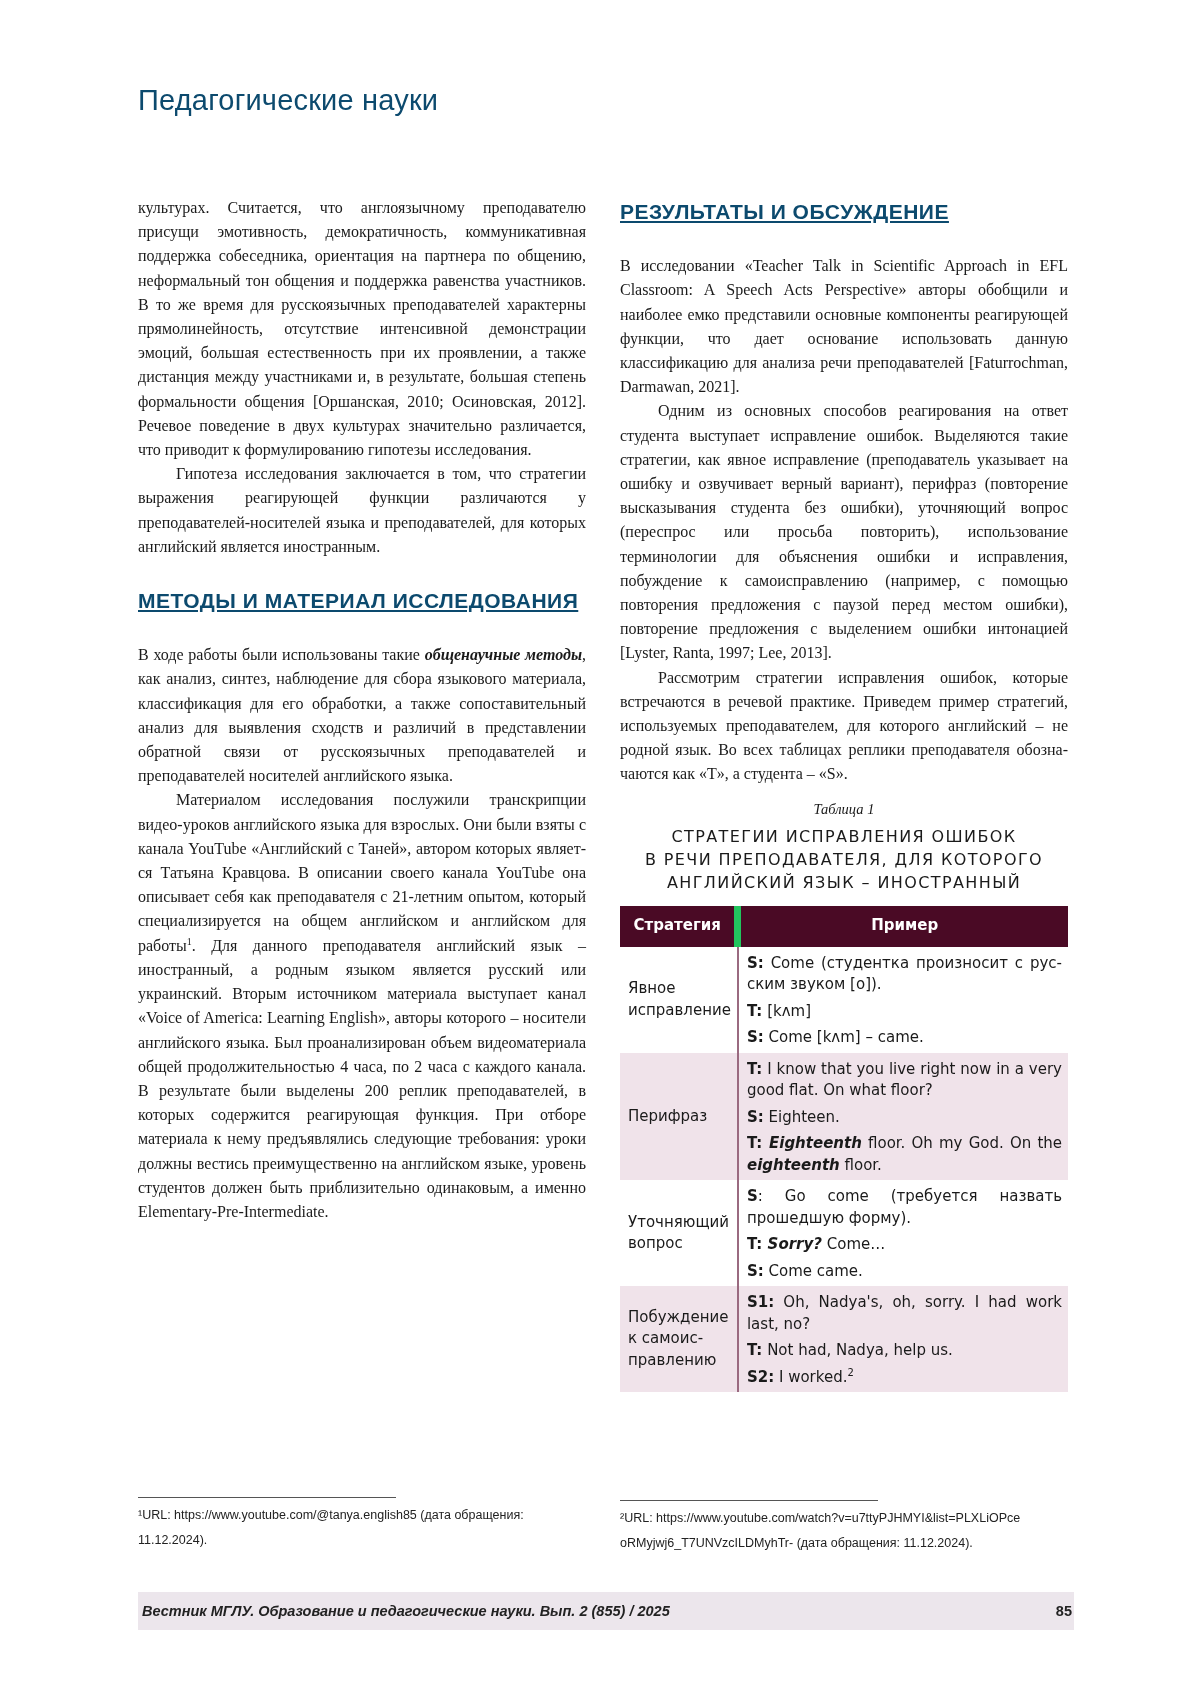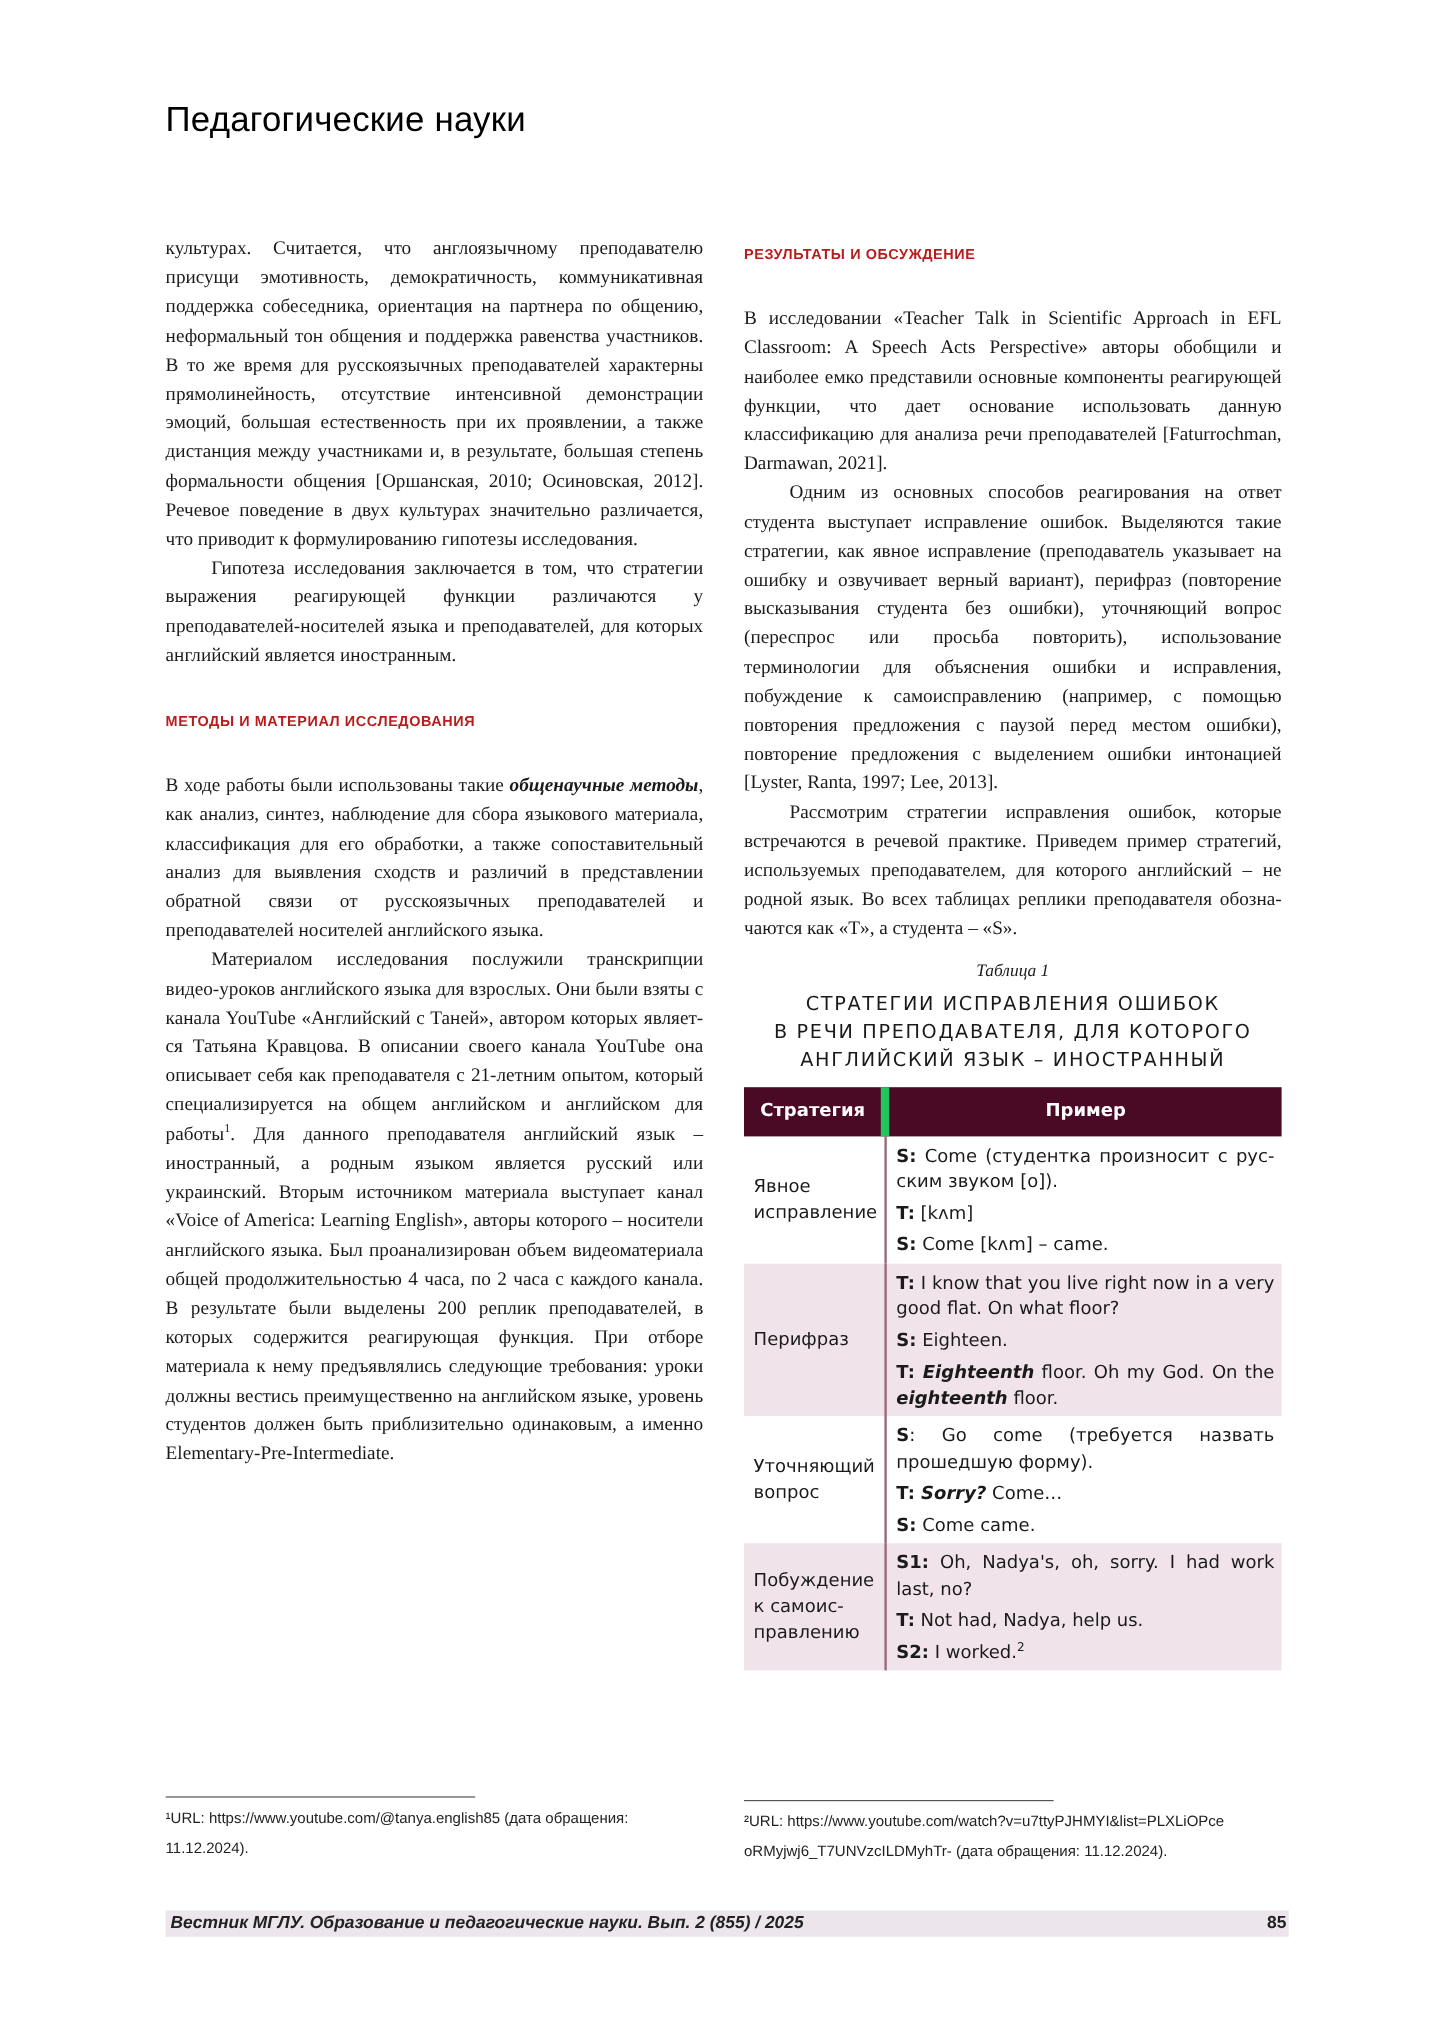--- a/index.html
+++ b/index.html
@@ -1,47 +1,47 @@
 <!DOCTYPE html>
 <html><head>
 <meta charset="utf-8">
 <style>
   html, body { margin: 0; padding: 0; background: #ffffff; }
   body { width: 1200px; height: 1697px; position: relative; overflow: hidden;
          font-family: "DejaVu Sans", "Liberation Sans", sans-serif; color: #1a1a1a; }
   .section-title { position: absolute; left: 138px; top: 84px; font-size: 29px;
-         color: #000000; font-family: "Liberation Sans", sans-serif; letter-spacing: 0.2px; text-align: right; }
+         color: #0c4a6e; font-family: "Liberation Sans", sans-serif; letter-spacing: 0.2px; text-align: right; }
   .col { position: absolute; top: 196px; width: 448px; font-size: 16px; line-height: 24.2px;
          text-align: justify; hyphens: manual; }
   .col.left { left: 138px; }
   .col.right { left: 620px; top: 196px; }
   .col p { margin: 0; font-family: Liberation Serif, serif; }
   .indent { text-indent: 38px; }
   h2.head { margin: 0; font-family: "Liberation Sans", sans-serif; font-weight: bold;
-         font-size: 12px; letter-spacing: 0.5px; color: #b91c1c; }
+         font-size: 21px; letter-spacing: 0.5px; color: #0c4a6e; text-decoration: underline; }
   .gap-m { height: 30px; }
   .bi { font-weight: bold; font-style: italic; }
   .table-label { text-align: center; font-style: italic; font-size: 14.5px; line-height: 20px; margin-top: 12px; font-family: Liberation Serif, serif; }
   .table-title { text-align: center; font-size: 16px; letter-spacing: 1.4px; line-height: 23px; margin: 6px 0 12px 0; }
   table.tbl { width: 448px; border-collapse: collapse; font-size: 15px; line-height: 21.5px; text-align: left; }
   table.tbl th { background: #4a0a25; color: #ffffff; font-weight: bold; font-size: 15px; height: 39px;
          text-align: center; font-family: "DejaVu Sans", sans-serif; }
   table.tbl th.c1 { width: 110px; border-right: 7px solid #22c55e; }
   table.tbl td { vertical-align: middle; padding: 4px 6px 4px 8px; }
   table.tbl td.strat { width: 96px; border-right: 2px solid #9a6a80; }
   table.tbl td.ex { text-align: justify; }
   table.tbl tr.shade td { background: #f0e3ea; }
   .line { margin: 2px 0 5px 0; }
   .line:last-child { margin-bottom: 0; }
   .spk { font-weight: bold; }
   .sup { font-size: 10px; vertical-align: super; line-height: 0; }
   .fn-rule { position: absolute; width: 258px; height: 0; border-top: 1.5px solid #555; }
   .fn { position: absolute; width: 448px; font-size: 12.5px; line-height: 25px; color: #222;
         font-family: "Liberation Sans", sans-serif; }
-  .footer { position: absolute; left: 138px; top: 1592px; width: 936px; height: 22px;
+  .footer { position: absolute; left: 138px; top: 1592px; width: 936px; height: 38px;
         background: #ece6ec; display: flex; justify-content: space-between; align-items: center;
         font-family: "Liberation Sans", sans-serif; font-size: 14.5px; }
   .footer .journal { font-style: italic; font-weight: bold; padding-left: 4px; color: #222; }
   .footer .page-num { font-weight: bold; padding-right: 2px; color: #222; }
 </style>
 </head>
 <body>
 
 <div class="section-title">Педагогические науки</div>
 

